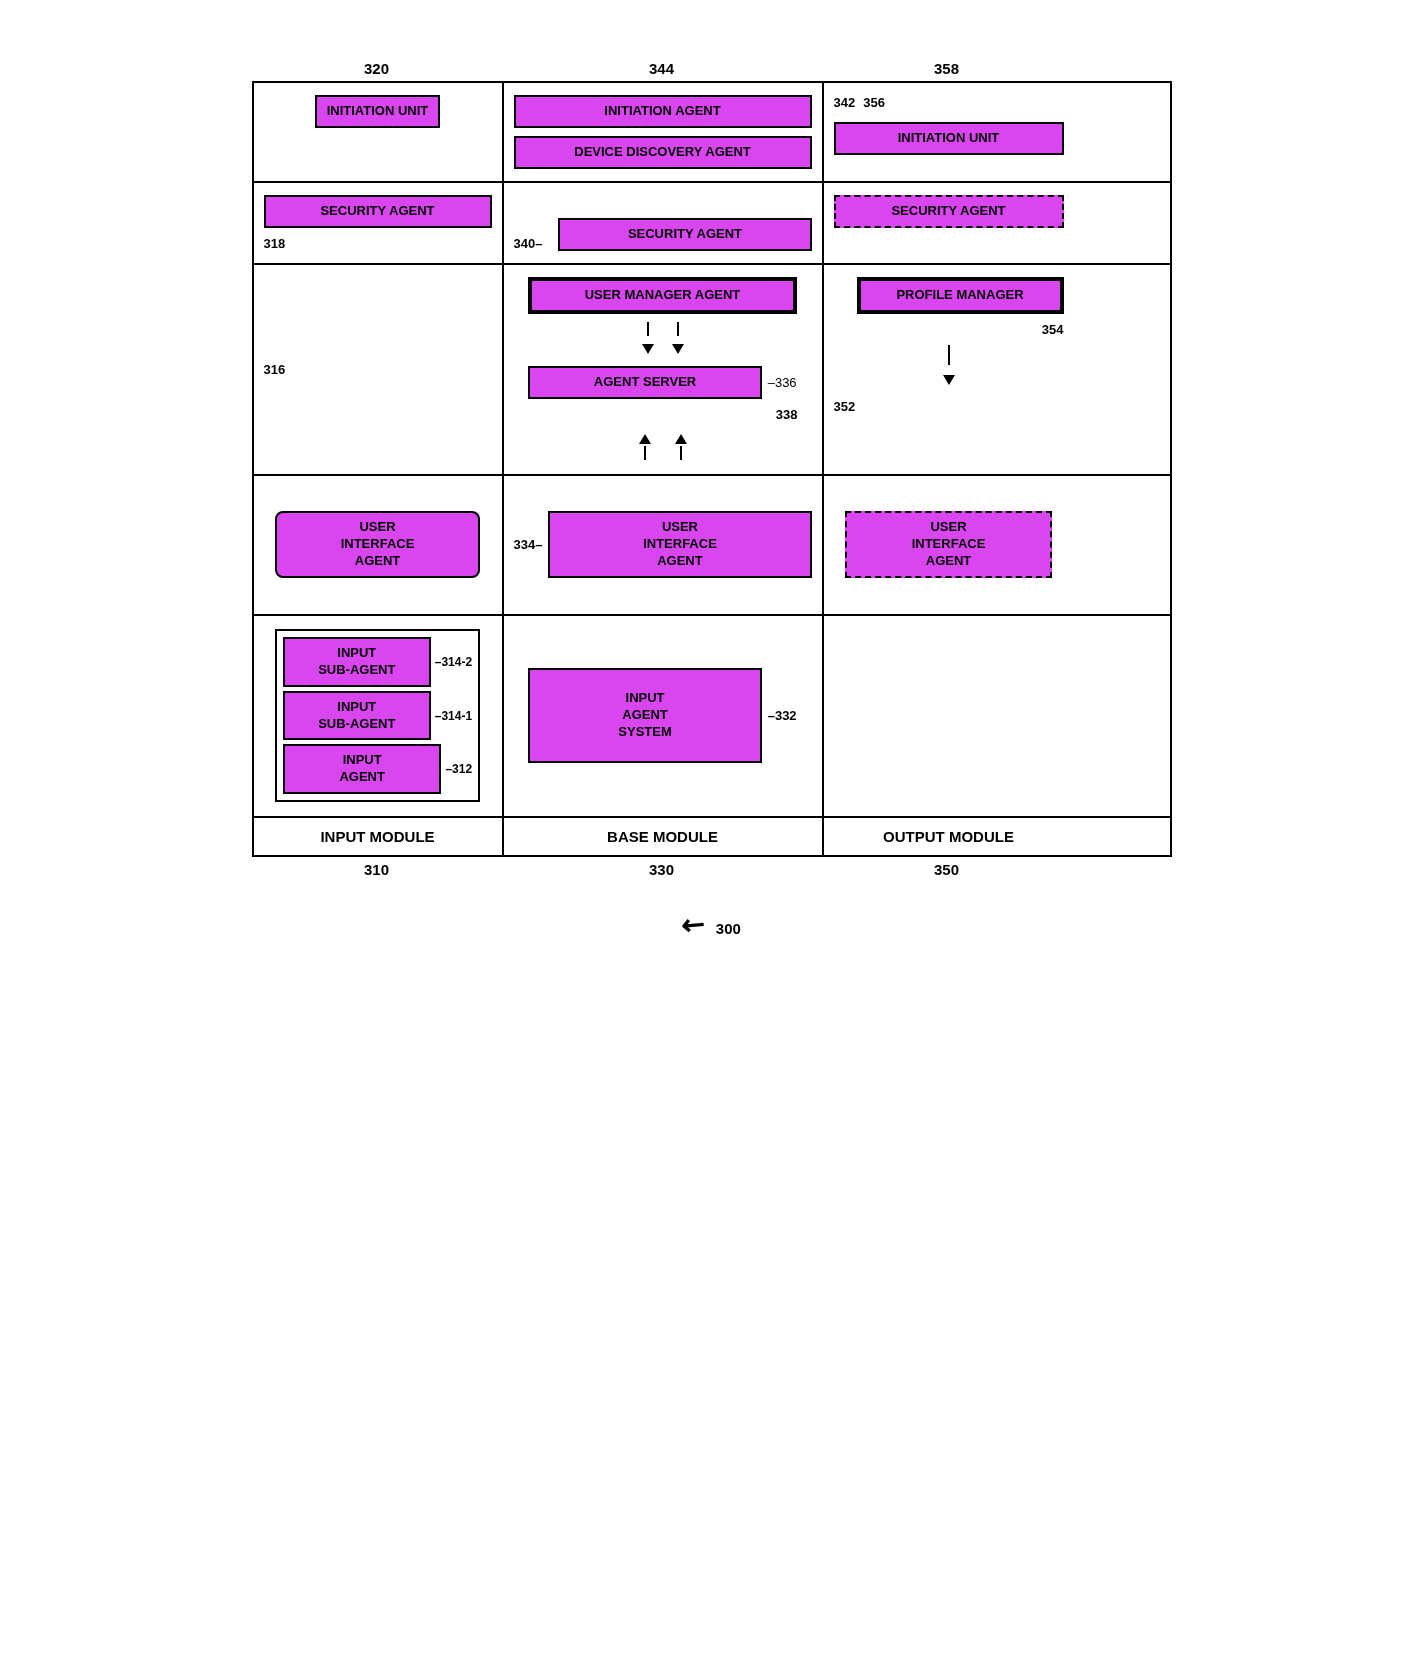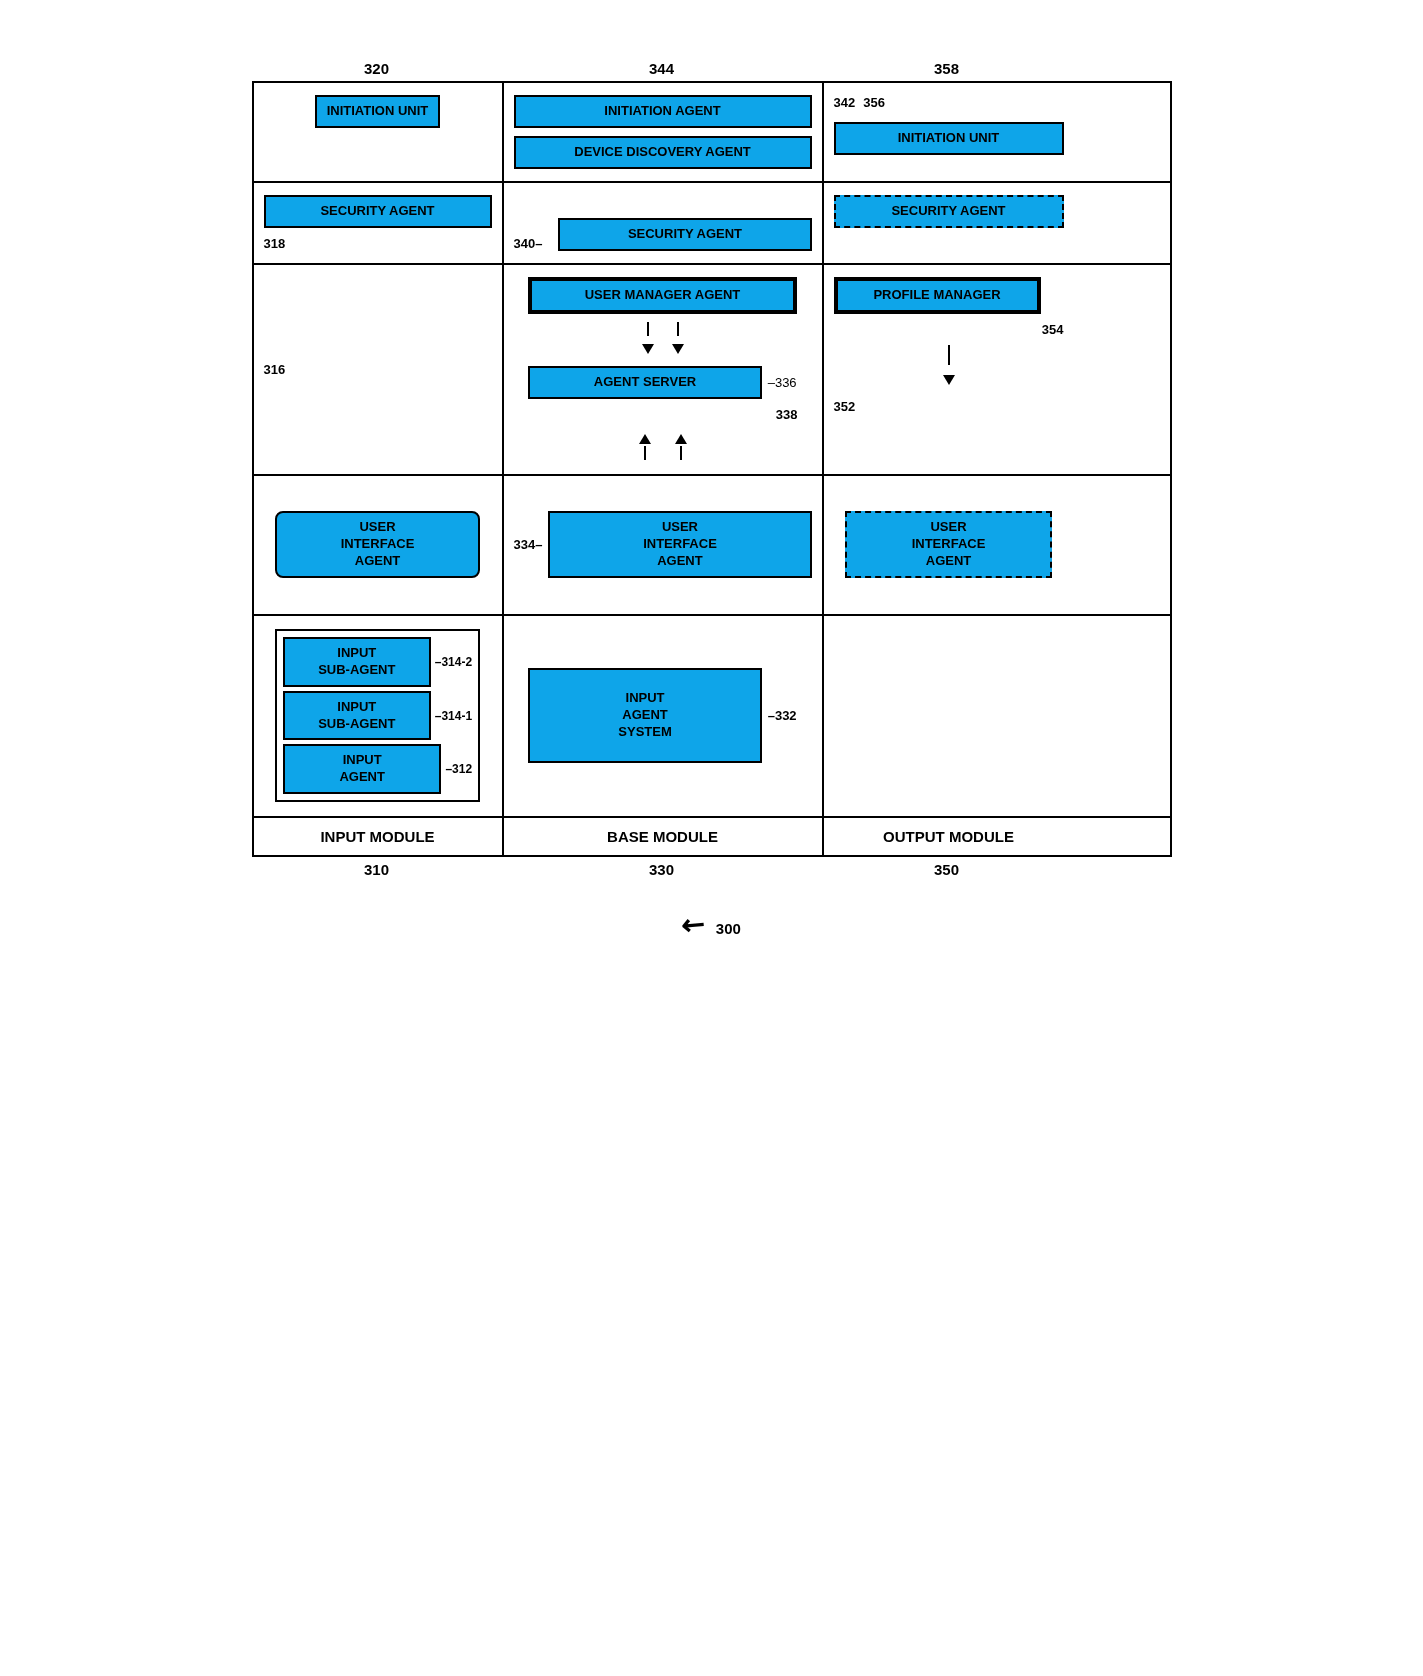--- a/index.html
+++ b/index.html
@@ -34,21 +34,21 @@
     .module-cell:last-child {
       border-right: none;
     }
     
     .box {
       border: 2px solid #000;
       padding: 6px 10px;
       text-align: center;
       font-size: 13px;
       font-weight: bold;
-      background: #0ea5e9;
+      background: #d946ef;
       line-height: 1.3;
     }
     .box.rounded {
       border-radius: 8px;
     }
     .box.dashed {
       border: 2px dashed #000;
     }
     .box.double-border {
       box-shadow: inset 0 0 0 2px #000;
@@ -208,21 +208,21 @@
           <div style="display:flex; flex-direction:column; align-items:center;">
             <div class="arrow-up"></div>
             <div class="vert-connector" style="height:14px;"></div>
           </div>
           <div style="display:flex; flex-direction:column; align-items:center;">
             <div class="arrow-up"></div>
             <div class="vert-connector" style="height:14px;"></div>
           </div>
         </div>
       </div>
-      <div class="section-cell" style="align-items:flex-start;">
+      <div class="section-cell" style="align-items:flex-end;">
         <div class="box double-border" style="width:90%;">PROFILE MANAGER</div>
         <div style="font-size:13px; font-weight:bold; align-self:flex-end;">354</div>
         <div class="vert-connector" style="height:20px;"></div>
         <div class="arrow-down"></div>
         <div style="font-size:13px; font-weight:bold; align-self:flex-start; margin-top:4px;">352</div>
       </div>
     </div>
 
     <div class="grid-section" style="min-height: 140px;">
       <div class="section-cell" style="align-items:center; justify-content:center;">

